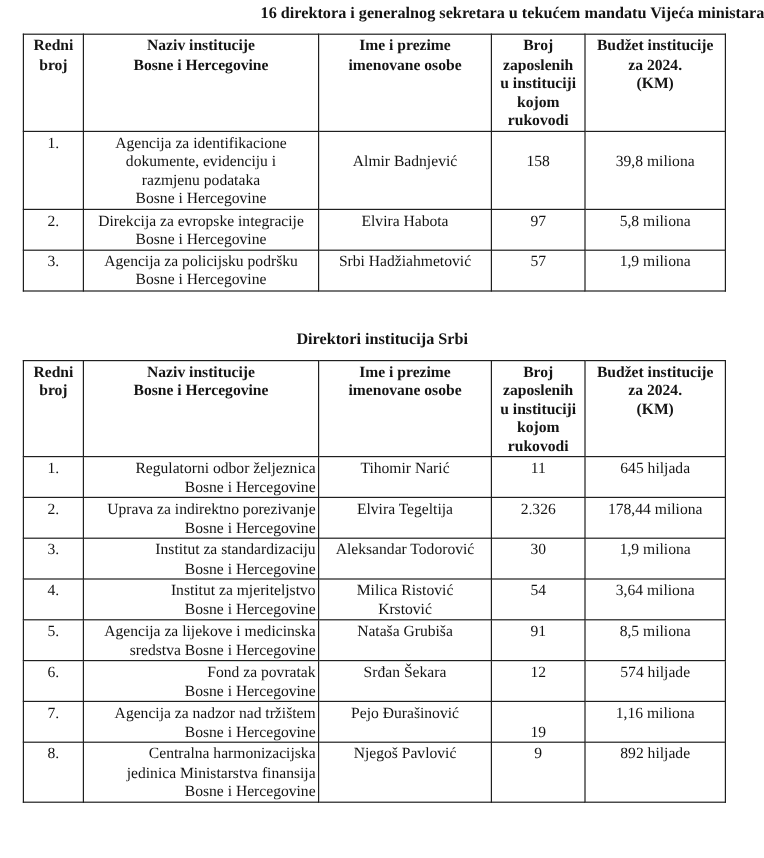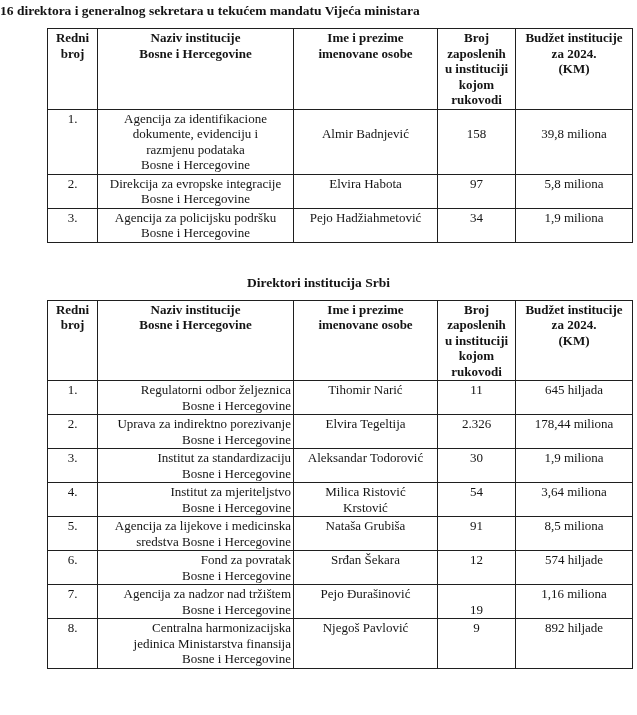--- a/index.html
+++ b/index.html
@@ -1,24 +1,24 @@
 <!DOCTYPE html>
 <html><head>
 <meta charset="utf-8">
 <style>
   html,body{margin:0;padding:0;}
   body{
     width:637px;height:715px;overflow:hidden;background:#ffffff;
     font-family:"Liberation Serif","DejaVu Serif",serif;color:#141414;
   }
   .doc-title{padding-top:9px;font-size:14px;font-weight:bold;text-align:center;letter-spacing:.2px;}
-  .doc-subtitle{margin-top:3px;font-size:13.5px;font-weight:bold;text-align:left;}
+  .doc-subtitle{margin-top:3px;font-size:13.5px;font-weight:bold;text-align:right;}
   .section-heading{margin-top:21px;font-size:13.5px;font-weight:bold;text-align:center;}
   .section-heading.second{margin-top:32px;}
-  table{border-collapse:collapse;table-layout:fixed;margin:9px 0 0 47px;width:585px;padding-left:40px;}
+  table{border-collapse:collapse;table-layout:fixed;margin:9px 0 0 19px;width:585px;padding-left:40px;}
   col.col1{width:50px;}
   col.col2{width:196px;}
   col.col3{width:144px;}
   col.col4{width:78px;}
   col.col5{width:117px;}
   th,td{
     border:1px solid #1f1f1f;font-size:13px;line-height:15.5px;
     padding:1px 2px;vertical-align:top;text-align:center;overflow:hidden;
   }
   th{font-weight:bold;}
@@ -62,22 +62,22 @@
         <tr>
           <td class="c1">2.</td>
           <td class="c2">Direkcija za evropske integracije<br>Bosne i Hercegovine</td>
           <td class="c3">Elvira Habota</td>
           <td class="c4">97</td>
           <td class="c5">5,8 miliona</td>
         </tr>
         <tr>
           <td class="c1">3.</td>
           <td class="c2">Agencija za policijsku podršku<br>Bosne i Hercegovine</td>
-          <td class="c3">Pejo Hadžiahmetović</td>
-          <td class="c4">34</td>
+          <td class="c3">Srbi Hadžiahmetović</td>
+          <td class="c4">57</td>
           <td class="c5">1,9 miliona</td>
         </tr>
       </tbody>
     </table>
 
   <div class="section-heading second">Direktori institucija Srbi</div>
 
   <table class="names-left">
       <colgroup>
         <col class="col1">

